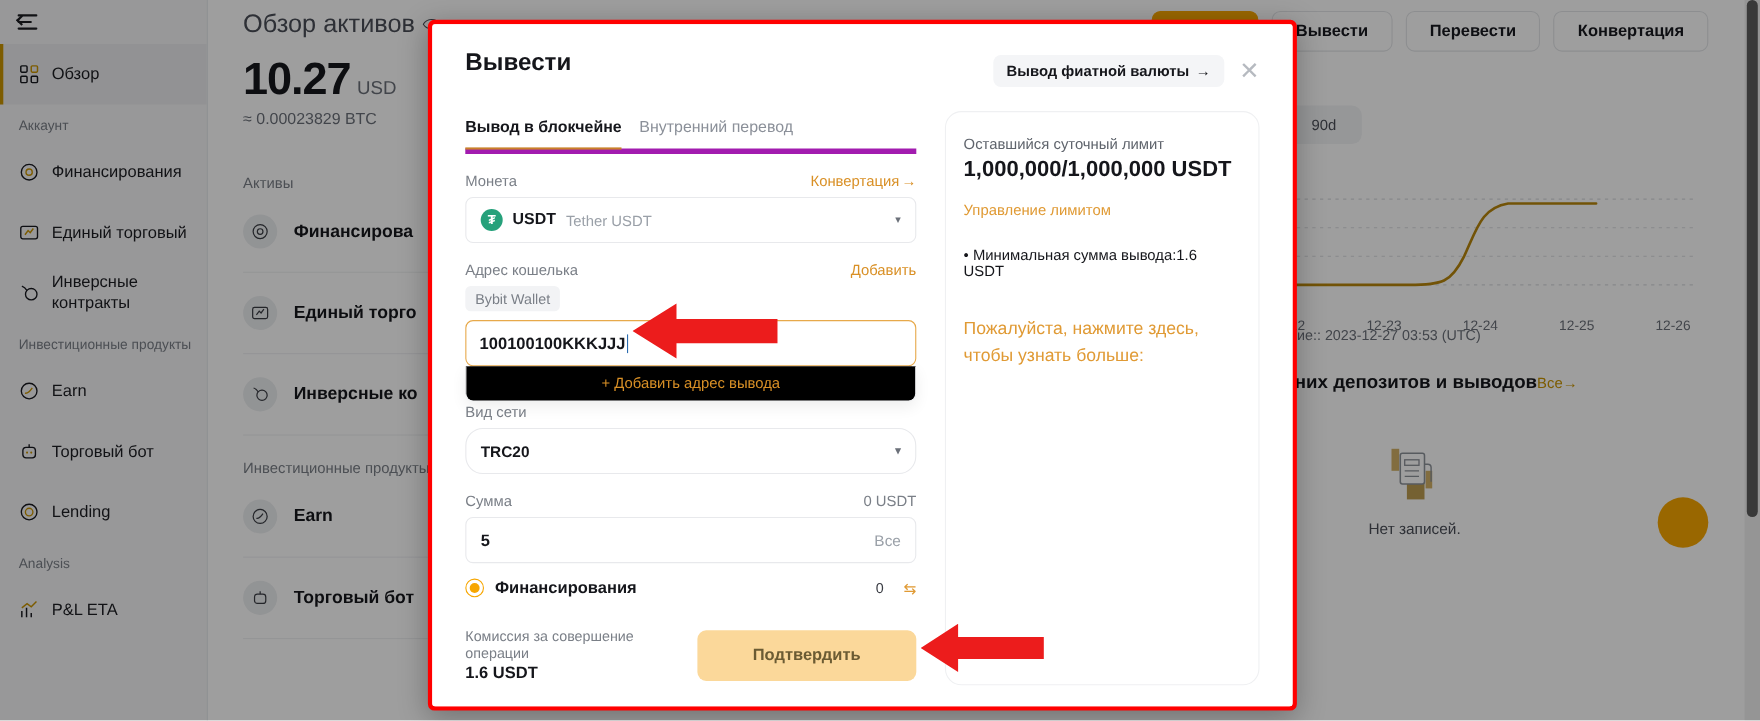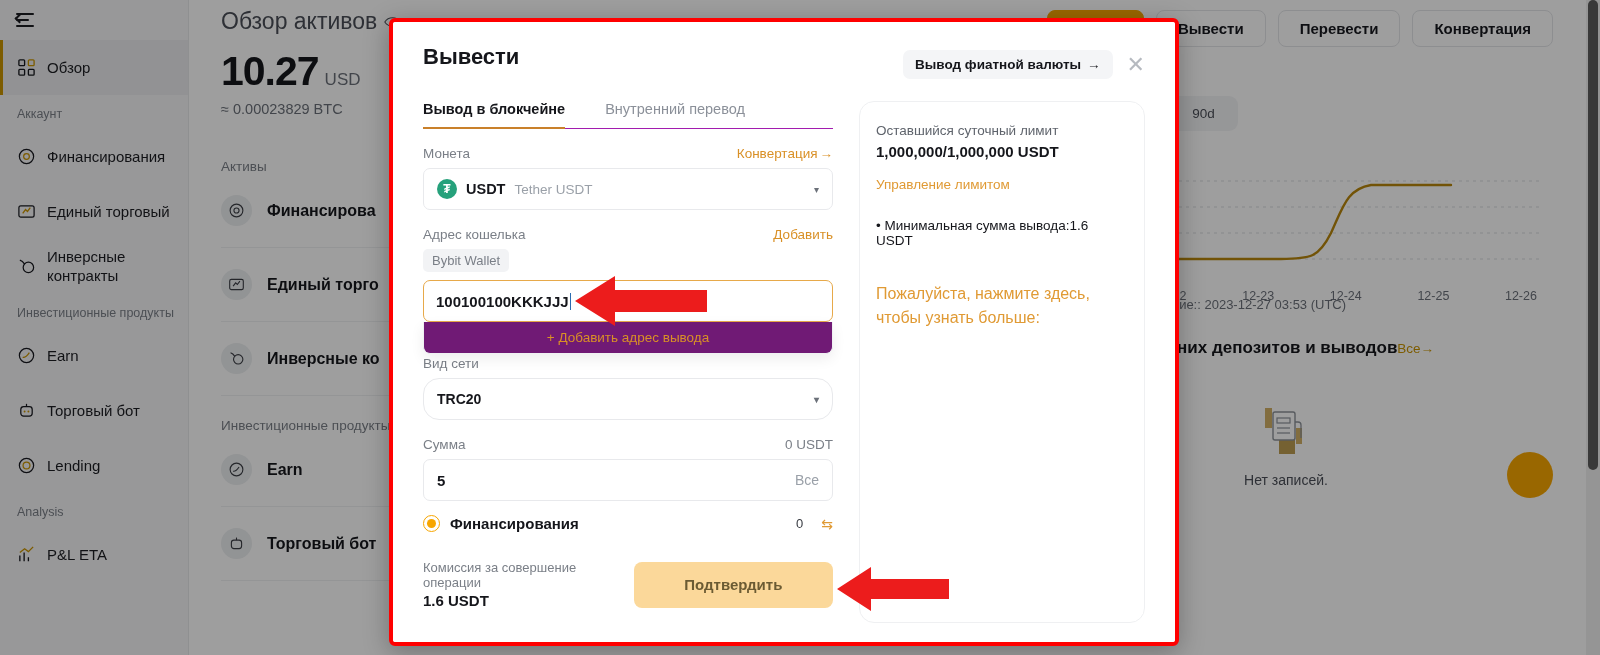--- a/index.html
+++ b/index.html
@@ -149,21 +149,21 @@
     background: #f4f5f7; border-radius: 7px; padding: 7px 12px;
     font-size: 13.5px; font-weight: 700; color: #15161b; display: flex; align-items: center; gap: 6px;
     cursor: pointer; white-space: nowrap;
   }
   .x-close { color: #b6bac0; font-size: 22px; line-height: 1; cursor: pointer; font-weight: 300; }
 
   .modal-body { display: flex; gap: 26px; margin-top: 22px; }
   .col-left { width: 410px; flex: 0 0 410px; position: relative; }
   .col-right { flex: 1; }
 
-  .tabs { display: flex; gap: 40px; border-bottom: 1px solid #a21caf; }
+  .tabs { display: flex; gap: 16px; border-bottom: 5px solid #a21caf; margin-top: 7px; }
   .tab {
     font-size: 14.5px; color: #8b9099; padding-bottom: 11px; cursor: pointer; position: relative;
   }
   .tab.active { color: #15161b; font-weight: 700; }
   .tab.active::after {
     content:""; position: absolute; left: 0; right: 0; bottom: -1px; height: 2px; background: #c9802a;
   }
 
   .field-label-row {
     display: flex; align-items: center; justify-content: space-between;
@@ -192,21 +192,21 @@
 
   .addr-input {
     height: 42px; border: 1px solid #e7a94a; border-radius: 7px; background: #fff;
     display: flex; align-items: center; padding: 0 12px;
     font-size: 15px; font-weight: 700; color: #15161b; position: relative;
   }
   .caret-bar { display:inline-block; width: 1px; height: 17px; background: #2b6cb0; margin-left: 1px; }
 
   .dropdown-panel {
     border: 1px solid #f0f1f3; border-top: none; border-radius: 0 0 7px 7px;
-    background: #701a75; box-shadow: 0 5px 14px rgba(0,0,0,.07);
+    background: #000000; box-shadow: 0 5px 14px rgba(0,0,0,.07);
     height: 32px; display: flex; align-items: center; justify-content: center;
     position: relative; z-index: 3;
   }
   .add-addr { font-size: 13.5px; color: #d99026; cursor: pointer; }
 
   .netlabel { margin-top: 2px; }
   .net-box {
     height: 42px; border: 1px solid #e8e9ec; border-radius: 16px; background: #fff;
     display: flex; align-items: center; padding: 0 13px; cursor: pointer;
     font-size: 14px; font-weight: 700; color: #15161b;
@@ -237,21 +237,21 @@
     background: #fbd89a; color: #6b5b33; font-size: 15px; font-weight: 700;
     display: flex; align-items: center; justify-content: center; cursor: pointer; border: none;
     font-family: "Liberation Sans", sans-serif;
   }
 
   .info-card {
     border: 1px solid #eff0f2; border-radius: 15px; padding: 18px 16px;
     height: 522px;
   }
   .info-muted { font-size: 13.5px; color: #5f646c; line-height: 1.6; }
-  .info-strong { font-size: 15px; font-weight: 700; color: #15161b; margin-top: 1px; }
+  .info-strong { font-size: 20px; font-weight: 700; color: #15161b; margin-top: 1px; }
   .info-link { font-size: 13.5px; color: #e09a34; margin-top: 17px; cursor: pointer; }
   .info-bullet { font-size: 13.5px; color: #15161b; margin-top: 26px; }
   .info-note { font-size: 16px; color: #e09a34; margin-top: 34px; line-height: 1.55; cursor: pointer; }
 
   
   .arrow { position: absolute; z-index: 40; }
   .arrow svg { display: block; }
 </style>
 </head>
 <body>

